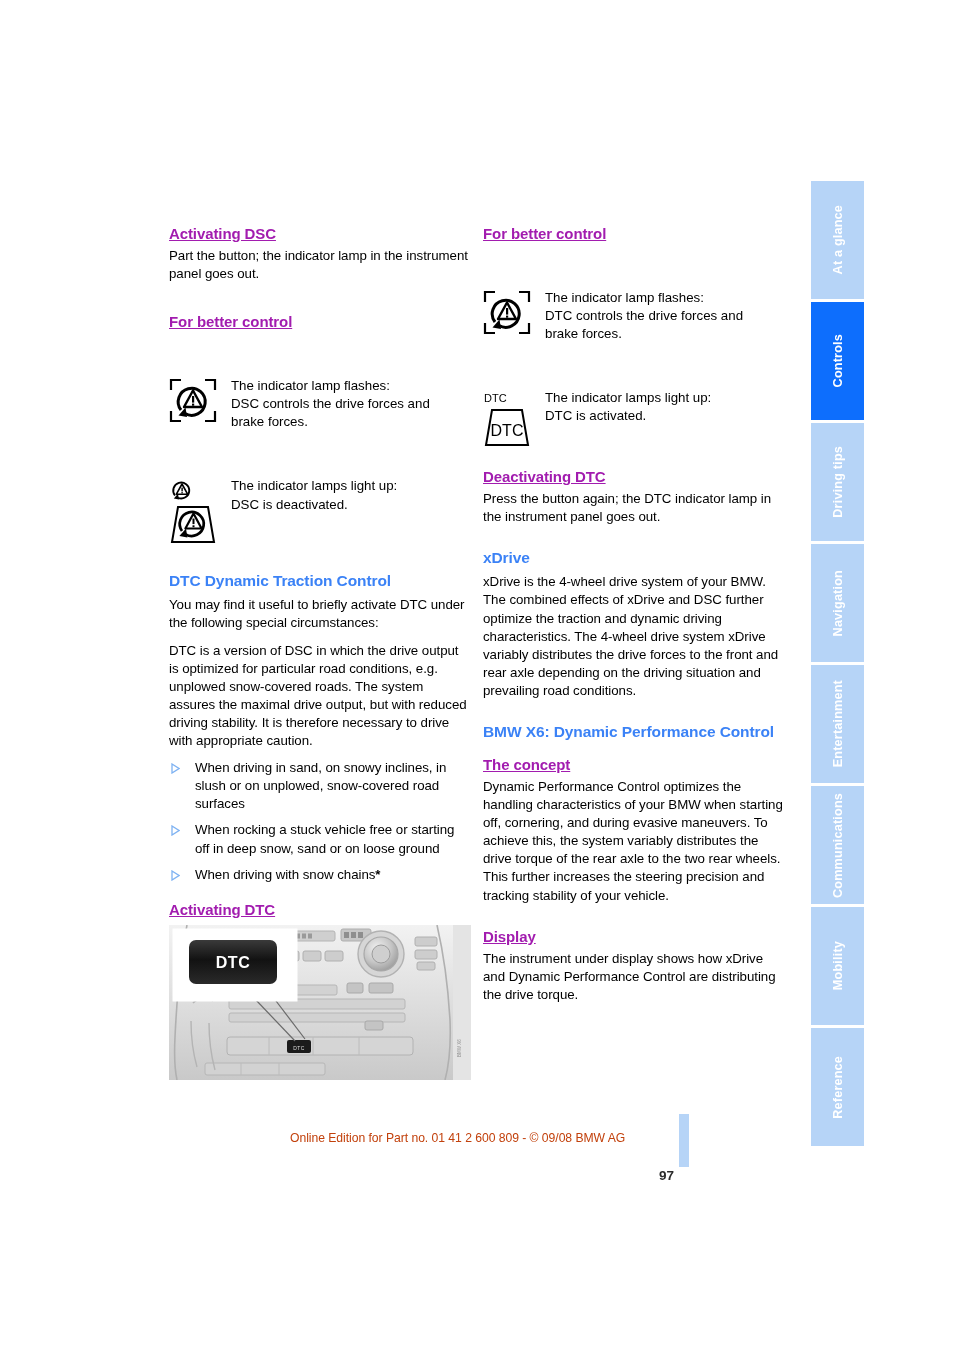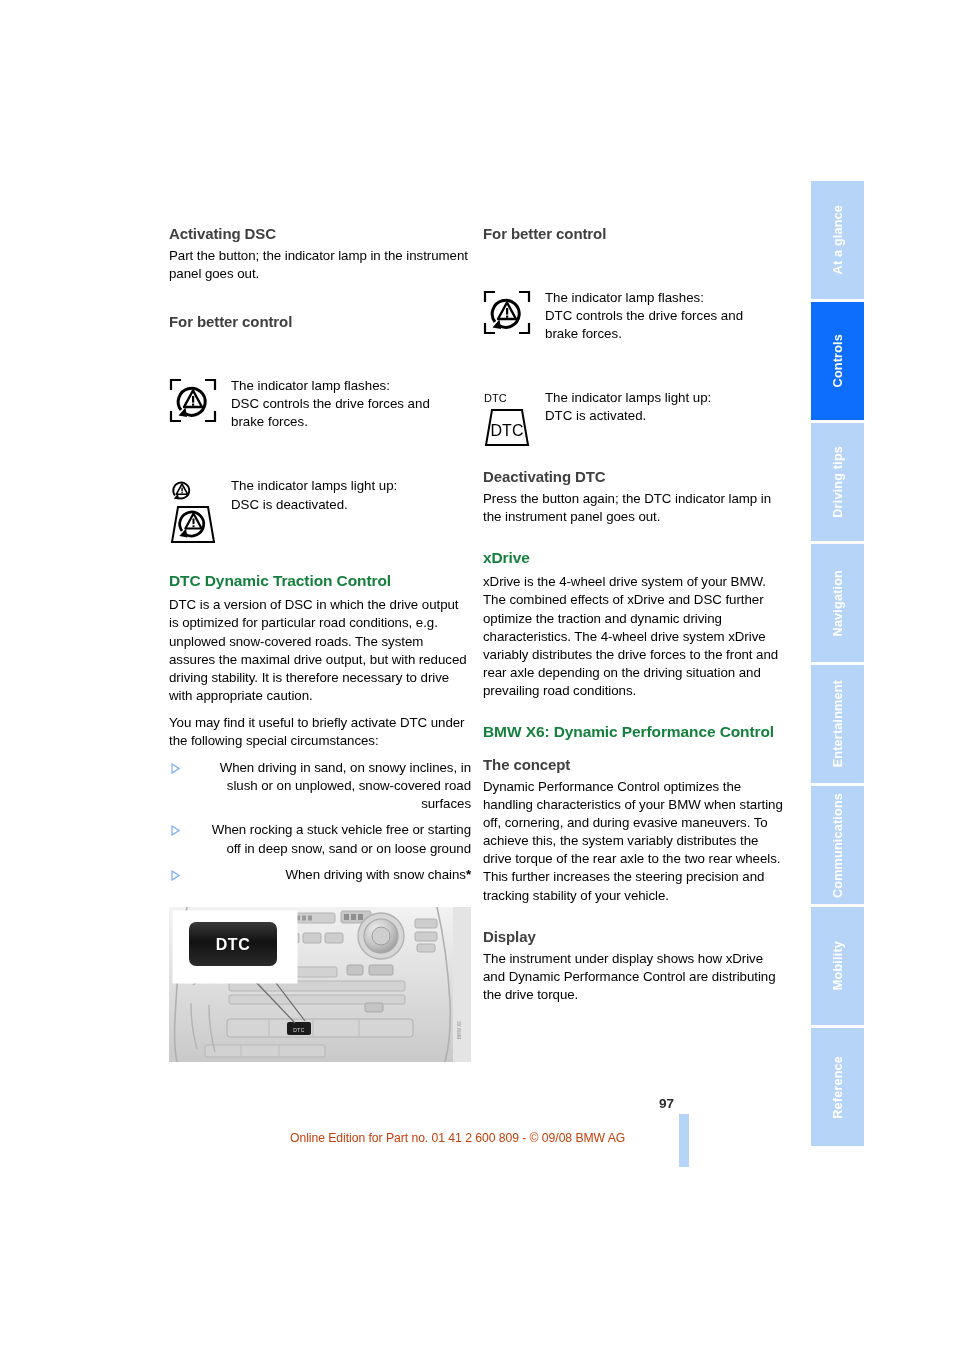--- a/index.html
+++ b/index.html
@@ -25,32 +25,33 @@
     position: absolute;
     top: 225px;
     width: 302px;
   }
   .col-left  { left: 169px; }
   .col-right { left: 483px; }
 
   h2.head-main {
     font-size: 15.5px;
     font-weight: bold;
-    color: #15803d;
+    color: #3b82f6;
     margin: 0 0 5px 0;
     line-height: 1.22;
     letter-spacing: -0.1px;
   }
   h3.head-sub {
     font-size: 15px;
     font-weight: bold;
-    color: #404040;
+    color: #a21caf;
     margin: 0 0 4px 0;
     line-height: 1.2;
     letter-spacing: -0.1px;
+    text-decoration: underline;
   }
   .spacer-lg { height: 21px; }
   .spacer-md { height: 14px; }
   .spacer-sm { height: 9px; }
 
   p.body {
     font-size: 13.3px;
     line-height: 18.1px;
     margin: 0 0 9px 0;
     letter-spacing: -0.05px;
@@ -76,21 +77,20 @@
   }
   .icon-stack { display: block; }
   .icon-stack svg { display: block; }
   .icon-stack svg + svg { margin-top: 2px; }
 
   
   ul.bullets {
     list-style: none;
     margin: 0;
     padding: 0;
-    text-align: right;
   }
   ul.bullets li {
     position: relative;
     padding-left: 26px;
     font-size: 13.3px;
     line-height: 18.1px;
     margin-bottom: 8px;
     letter-spacing: -0.05px;
   }
   ul.bullets li .tri {
@@ -142,21 +142,21 @@
     font-weight: bold;
     color: #ffffff;
     letter-spacing: 0.2px;
     white-space: nowrap;
   }
 
   
   .page-number {
     position: absolute;
     left: 648px;
-    top: 1096px;
+    top: 1168px;
     width: 26px;
     text-align: right;
     font-size: 13.5px;
     font-weight: bold;
     color: #2b2b2b;
   }
   .page-bar {
     position: absolute;
     left: 679px;
     top: 1114px;
@@ -236,22 +236,22 @@
       </div>
       <div class="icon-text">
         <div>The indicator lamps light up:</div>
         <div>DSC is deactivated.</div>
       </div>
     </div>
 
     <div class="spacer-lg"></div>
 
     <h2 class="head-main">DTC Dynamic Traction Control</h2>
+    <p class="body">You may find it useful to briefly activate DTC under the following special circumstances:</p>
     <p class="body">DTC is a version of DSC in which the drive output is optimized for particular road conditions, e.g. unplowed snow-covered roads. The system assures the maximal drive output, but with reduced driving stability. It is therefore necessary to drive with appropriate caution.</p>
-    <p class="body">You may find it useful to briefly activate DTC under the following special circumstances:</p>
 
     <ul class="bullets">
       <li>
         <svg class="tri" viewBox="0 0 9 11">
           <path d="M1 1 L8 5.5 L1 10 Z" fill="none" stroke="#7eb2f2" stroke-width="1.3"></path>
         </svg>
         <span>When driving in sand, on snowy inclines, in slush or on unplowed, snow-covered road surfaces</span>
       </li>
       <li>
         <svg class="tri" viewBox="0 0 9 11">
@@ -262,20 +262,21 @@
       <li>
         <svg class="tri" viewBox="0 0 9 11">
           <path d="M1 1 L8 5.5 L1 10 Z" fill="none" stroke="#7eb2f2" stroke-width="1.3"></path>
         </svg>
         <span>When driving with snow chains</span><span class="star">*</span>
       </li>
     </ul>
 
     <div class="spacer-sm"></div>
 
+    <h3 class="head-sub">Activating DTC</h3>
 
     <div class="figure">
       <svg width="302" height="155" viewBox="0 0 302 155">
         <defs>
           <linearGradient id="panelg" x1="0" y1="0" x2="0" y2="1">
             <stop offset="0%" stop-color="#f2f2f2"></stop>
             <stop offset="55%" stop-color="#dcdcdc"></stop>
             <stop offset="100%" stop-color="#c9c9c9"></stop>
           </linearGradient>
           <linearGradient id="btng" x1="0" y1="0" x2="0" y2="1">

